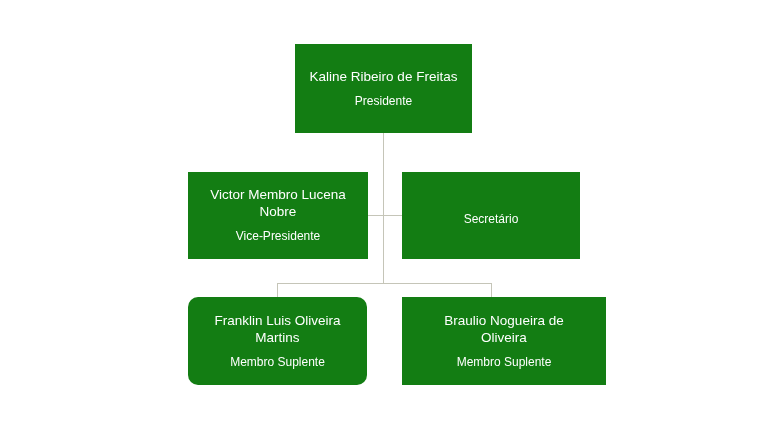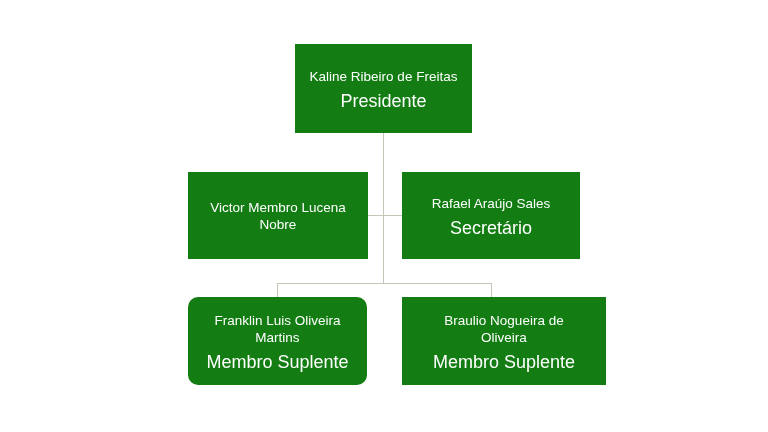--- a/index.html
+++ b/index.html
@@ -26,21 +26,21 @@
     text-align: center;
     box-sizing: border-box;
     padding: 4px 6px;
   }
   .node-name {
     font-size: 13.5px;
     line-height: 17px;
     white-space: pre-line;
   }
   .node-role {
-    font-size: 18px;
+    font-size: 12px;
     line-height: 17px;
     margin-top: 8px;
   }
   .connector {
     position: absolute;
     background: var(--line, #c5c5b8);
   }
 
   
   #node-presidente        { left: 295px; top: 44px;  width: 177px; height: 89px; }
@@ -67,24 +67,24 @@
   <div class="connector" id="conn-v-drop-l"></div>
   <div class="connector" id="conn-v-drop-r"></div>
 
   <div class="node" id="node-presidente">
     <span class="node-name">Kaline Ribeiro de Freitas</span>
     <span class="node-role">Presidente</span>
   </div>
 
   <div class="node" id="node-vice-presidente">
     <span class="node-name">Victor Membro Lucena Nobre</span>
+    <span class="node-role">Vice-Presidente</span>
   </div>
 
   <div class="node" id="node-secretario">
-    <span class="node-name">Rafael Araújo Sales</span>
     <span class="node-role">Secretário</span>
   </div>
 
   <div class="node" id="node-membro-suplente-1">
     <span class="node-name">Franklin Luis Oliveira
 Martins</span>
     <span class="node-role">Membro Suplente</span>
   </div>
 
   <div class="node" id="node-membro-suplente-2">

